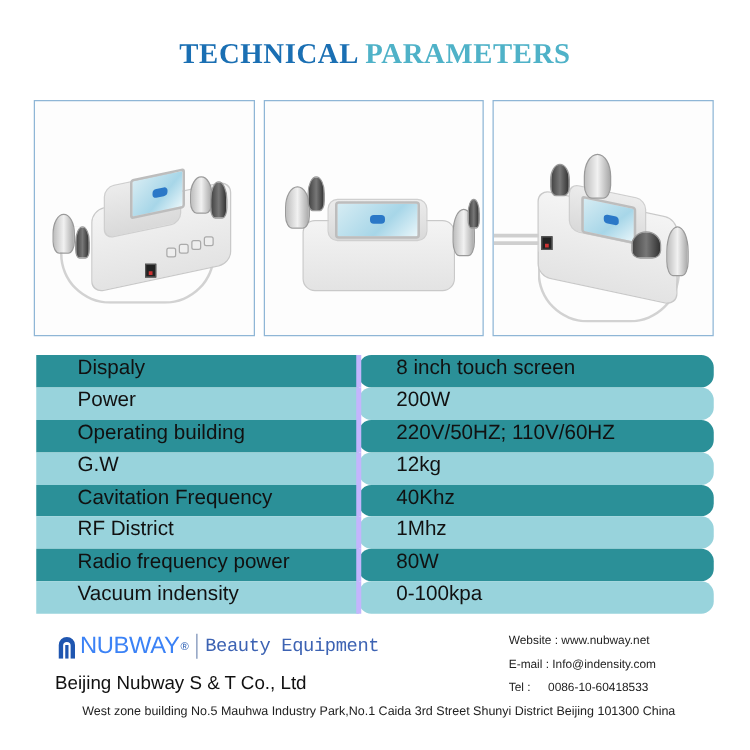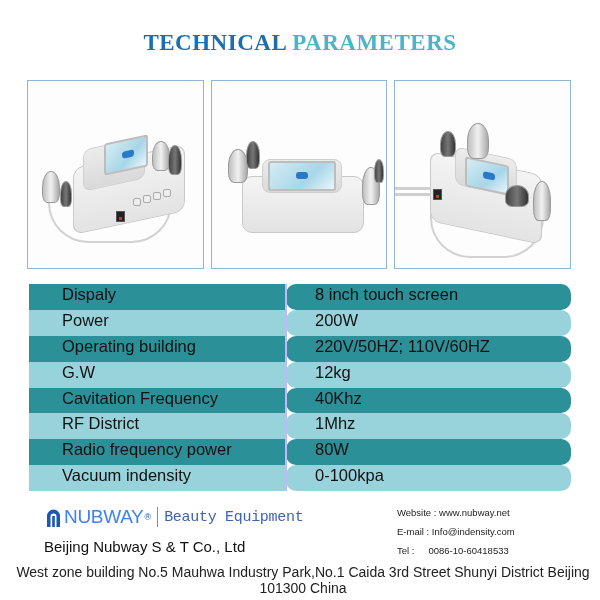--- a/index.html
+++ b/index.html
@@ -36,35 +36,35 @@
   .switch::after { content: ""; position: absolute; left: 2px; top: 5px; width: 3px; height: 3px; background: #c33; }
   .port { position: absolute; width: 6px; height: 6px; border: 1px solid #aaa; background: #eee; border-radius: 2px; }
 
   table.params {
     position: absolute; top: 284px; left: 29px; width: 542px; border-collapse: collapse;
     font-size: 16.5px; color: #111;
   }
   table.params td { height: 25.9px; padding: 0; line-height: 20px; vertical-align: top; }
   table.params tr.dark td { background: #2b9098; }
   table.params tr.light td { background: #98d3dc; }
-  table.params td.label { width: 223px; padding-left: 33px; border-right: 2px solid #c4b5fd; }
+  table.params td.label { width: 223px; padding-left: 33px; border-right: 4px solid #c4b5fd; }
   table.params td.value { padding-left: 28px; border-radius: 10px; }
 
   .logo { position: absolute; top: 506px; left: 45px; height: 22px; display: flex; align-items: center; }
   .logo-mark { width: 17px; height: 20px; margin-right: 2px; }
   .logo-name { color: #3b82f6; font-size: 19px; letter-spacing: -0.3px; font-weight: normal; }
   .logo-reg { color: #1f56b0; font-size: 9px; vertical-align: super; margin-left: 1px; }
   .logo-sep { width: 1px; height: 20px; background: #7a8fb6; margin: 0 6px 0 6px; }
   .logo-tag { color: #3d63b3; font-size: 15px; letter-spacing: -0.3px; font-family: Liberation Mono, monospace; }
 
   .company { position: absolute; top: 538px; left: 44px; font-size: 15px; color: #111; }
-  .contact { position: absolute; left: 397px; font-size: 9.5px; color: #222; }
+  .contact { position: absolute; left: 407px; font-size: 9.5px; color: #222; }
   .c1 { top: 507px; } .c2 { top: 526px; } .c3 { top: 545px; }
   .contact .sp { display: inline-block; width: 14px; }
-  .address { position: absolute; top: 564px; left: 0; width: 600px; text-align: center; font-size: 14px; color: #222; padding-left: 6px; box-sizing: border-box; }
+  .address { position: absolute; top: 564px; left: 0; width: 600px; text-align: center; font-size: 10px; color: #222; padding-left: 6px; box-sizing: border-box; }
 </style>
 </head>
 <body>
 
 <div class="title">
   <span class="t1">TECHNICAL</span>
   <span class="t2">PARAMETERS</span>
 </div>
 
 <div class="frame f1">

